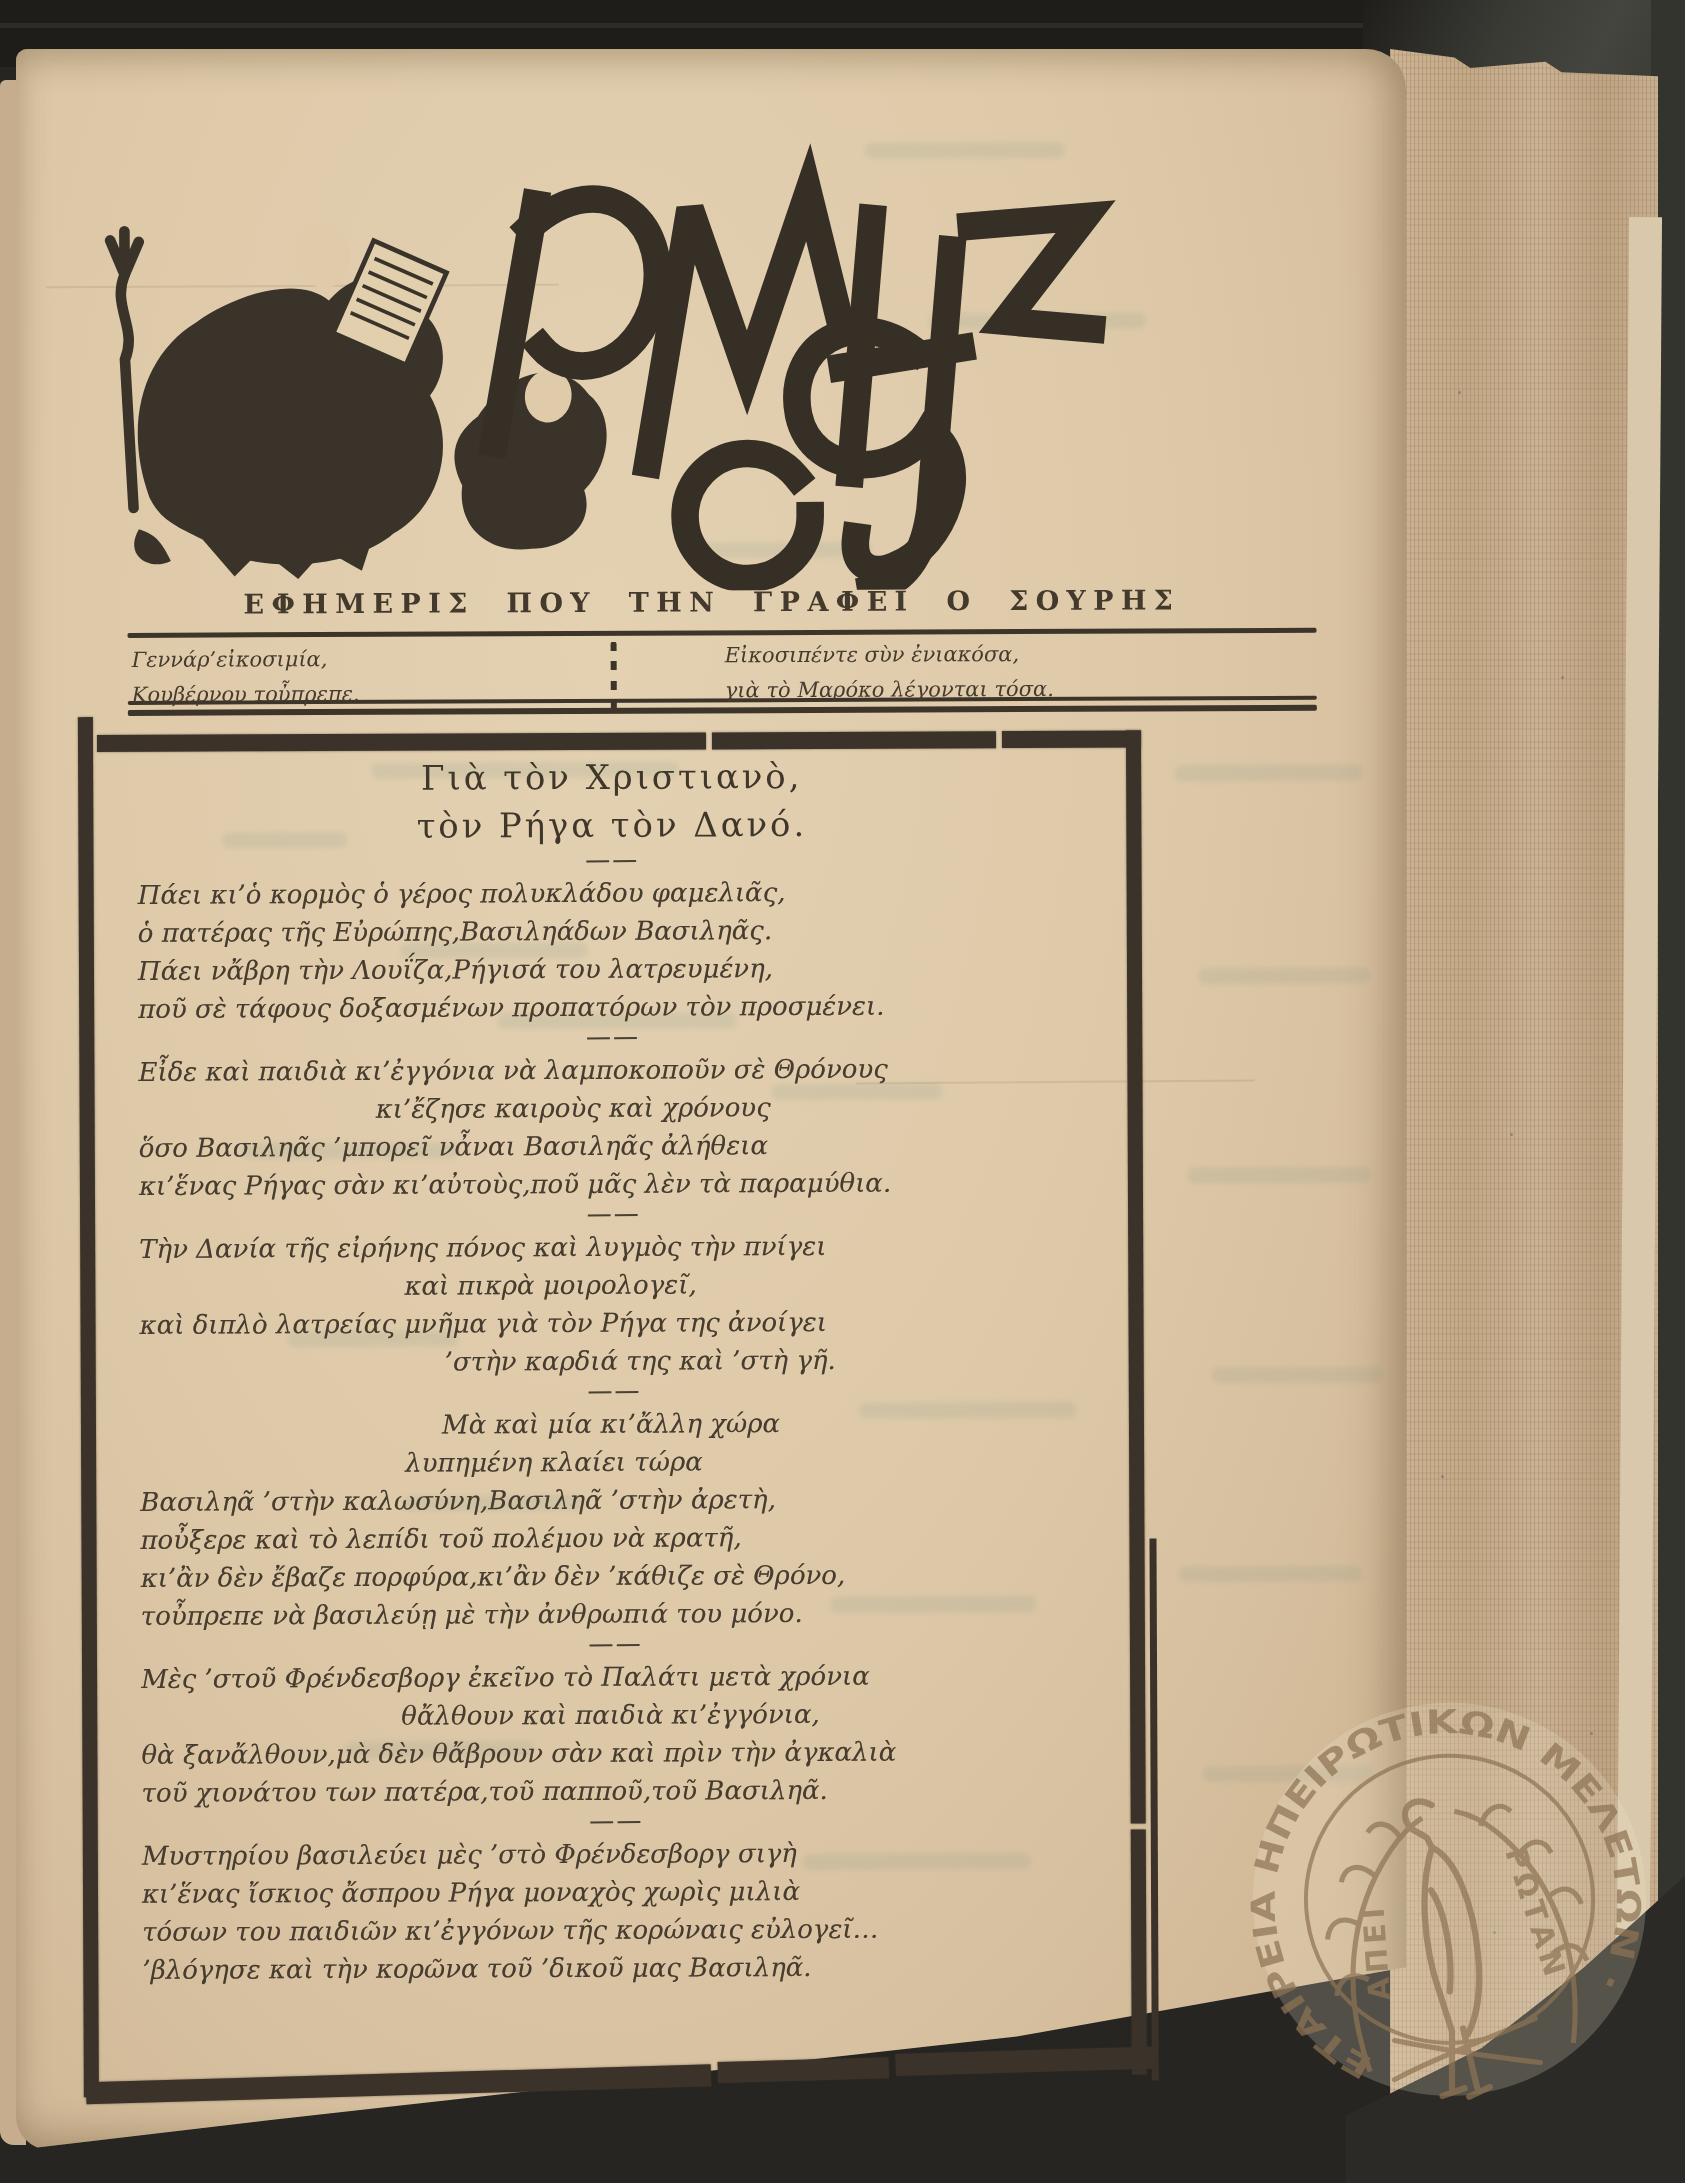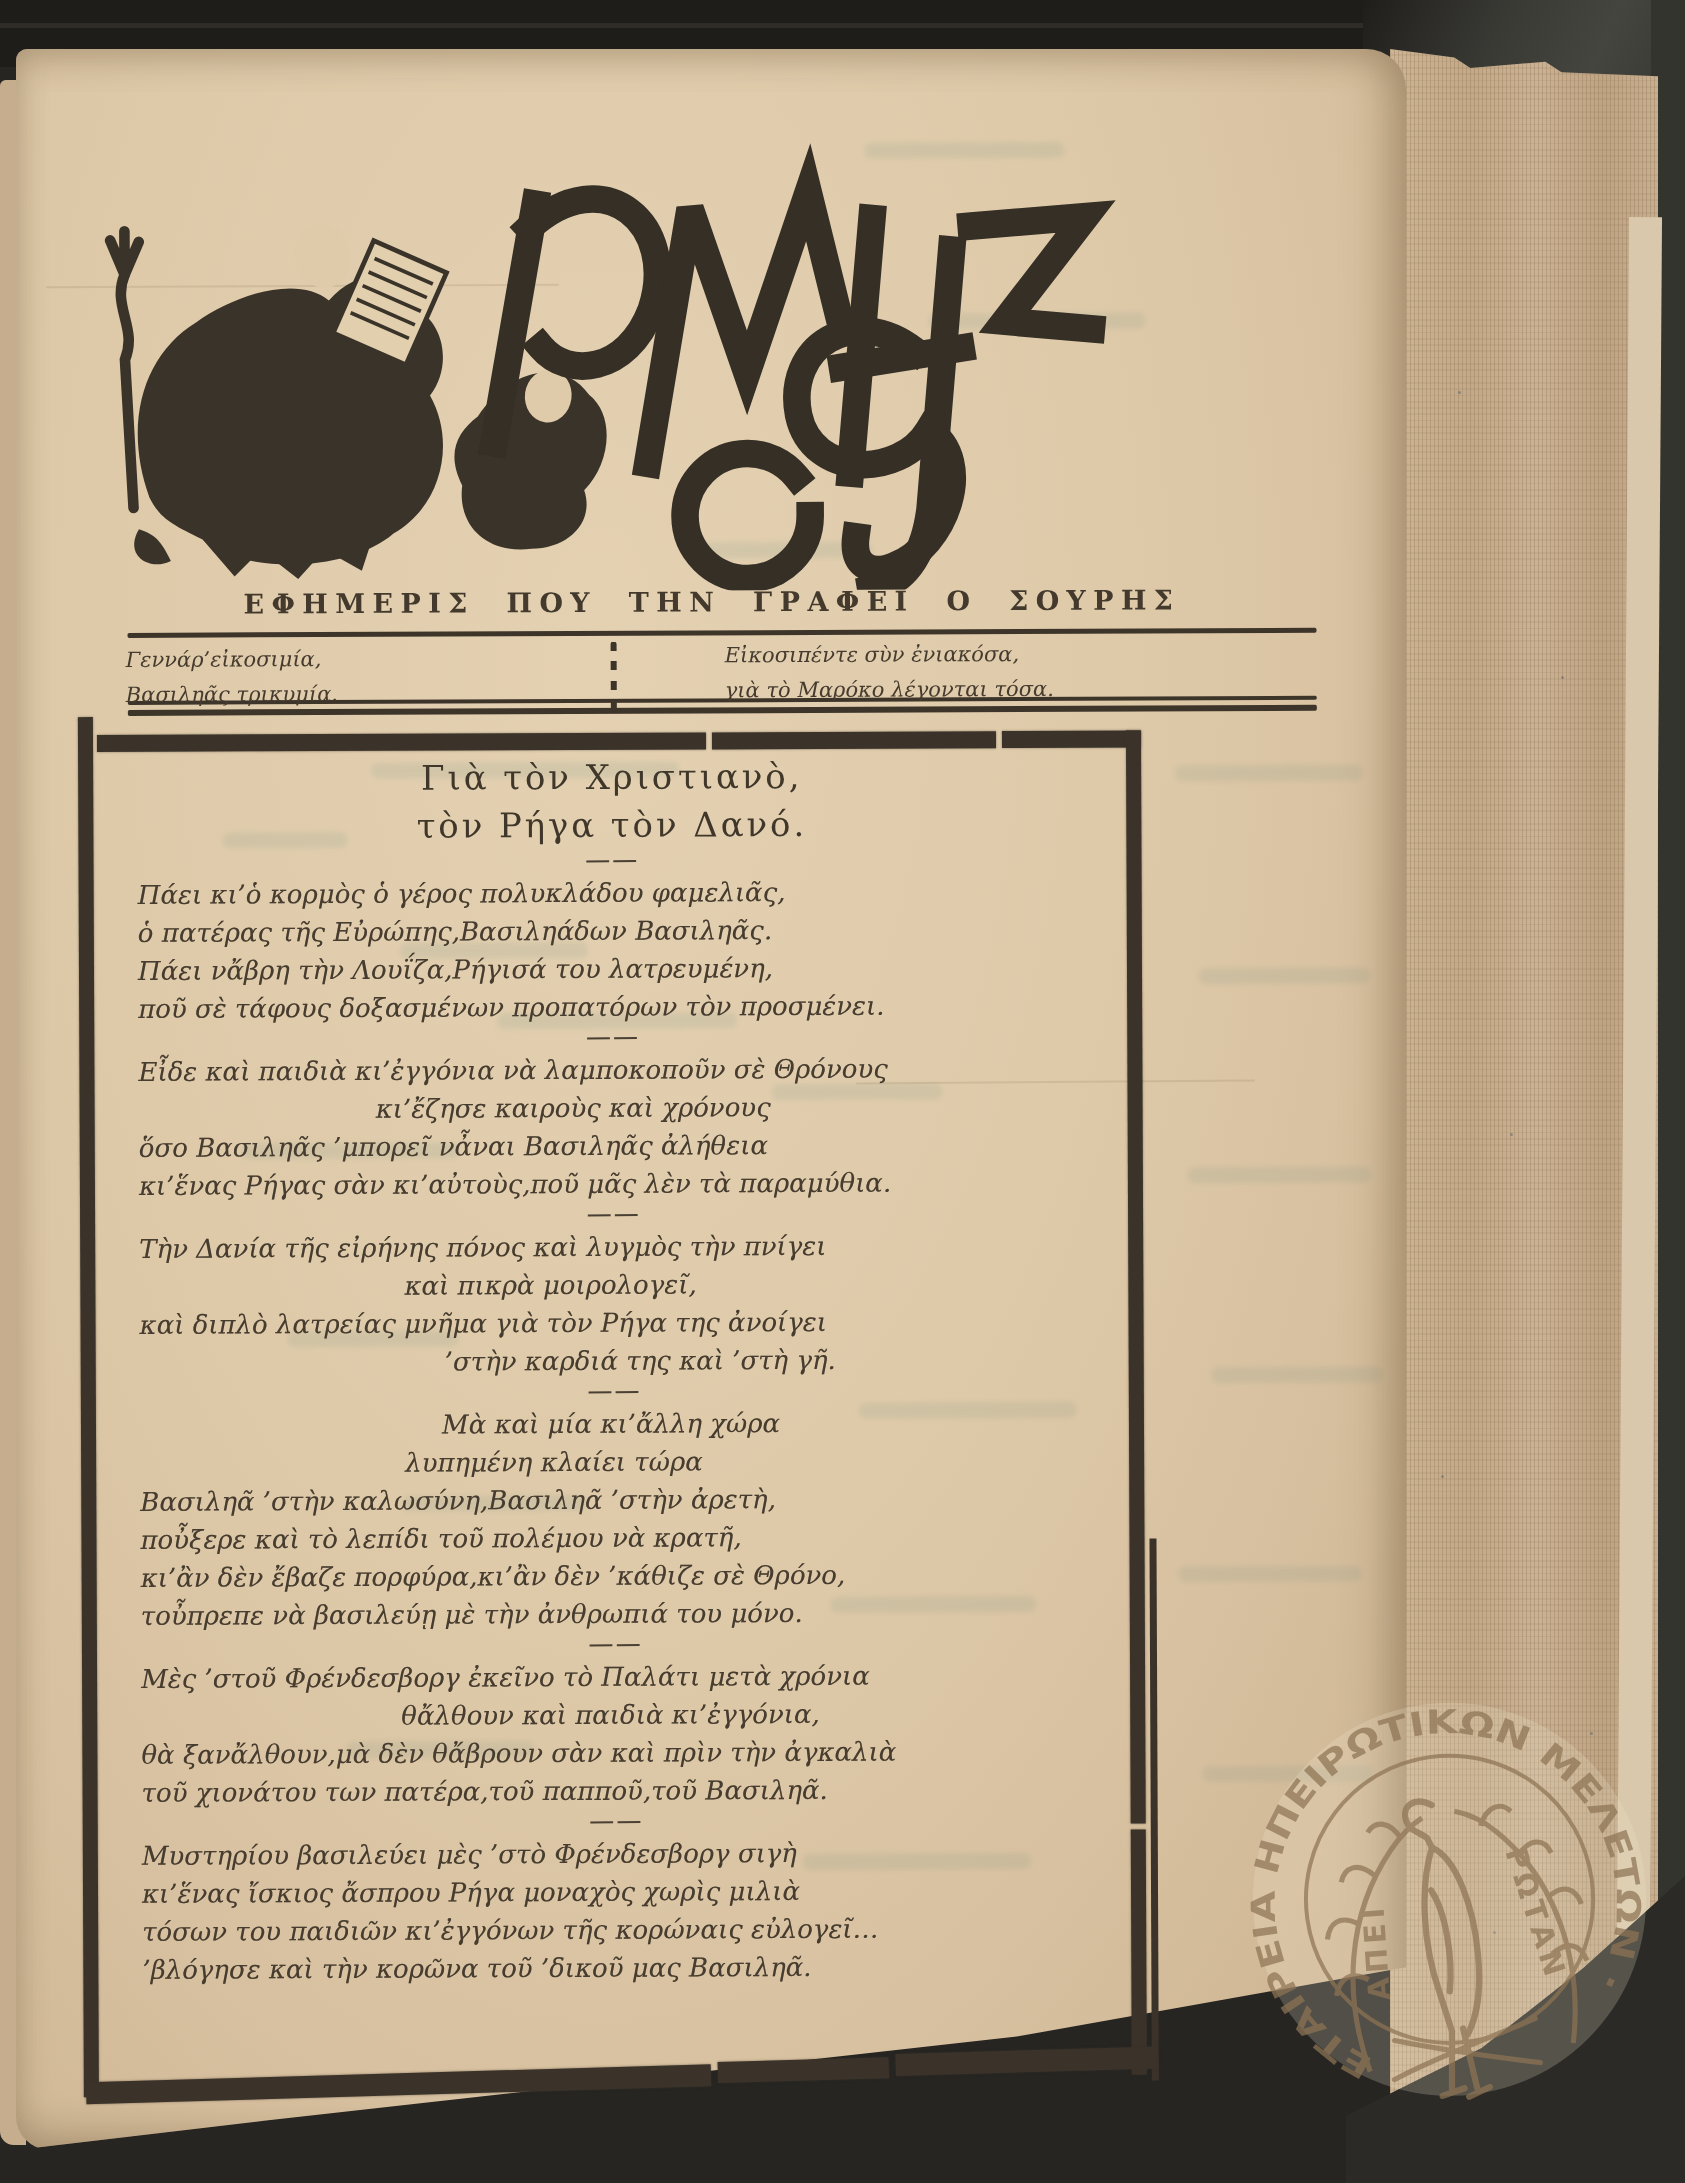--- a/index.html
+++ b/index.html
@@ -170,23 +170,23 @@
                  C1700,560 1640,720 1545,755 C1495,775 1465,750 1472,700"></path>
       </g>
     </svg>
 
     <div class="subtitle">ΕΦΗΜΕΡΙΣ ΠΟΥ ΤΗΝ ΓΡΑΦΕΙ Ο ΣΟΥΡΗΣ</div>
 
     <div class="rule" style="left:128px;top:630px;width:1189px;height:5.1px"></div>
     <div class="rule" style="left:128px;top:698px;width:1189px;height:4px"></div>
     <div class="rule" style="left:128px;top:707px;width:1189px;height:6.3px"></div>
 
-    <div class="epigram" style="left:126px;top:640px">
+    <div class="epigram" style="left:132px;top:640px">
       <div>Γεννάρ’εἰκοσιμία,</div>
-      <div>Βασιληᾶς τρικυμία.</div>
+      <div>Κουβέρνου τοὖπρεπε.</div>
     </div>
     <div class="divider-dots"></div>
     <div class="epigram" style="left:725px;top:638px">
       <div>Εἰκοσιπέντε σὺν ἐνιακόσα,</div>
       <div>γιὰ τὸ Μαρόκο λέγονται τόσα.</div>
     </div>
 
     <div class="bar soft" style="left:78px;top:714px;width:15px;height:1380px"></div>
     <div class="bar soft" style="left:97px;top:732px;width:609px;height:17px"></div>
     <div class="bar soft" style="left:712px;top:732px;width:284px;height:17px"></div>

